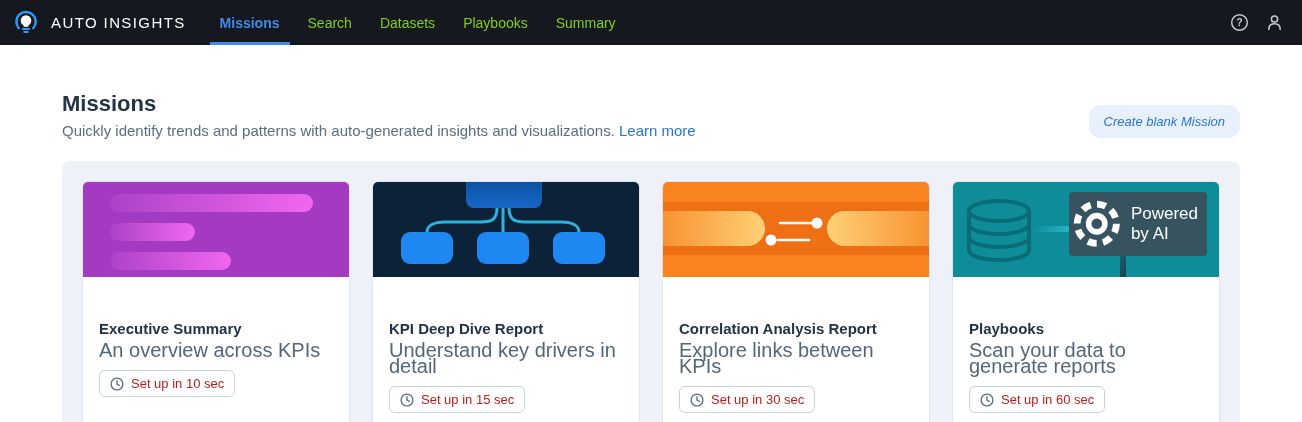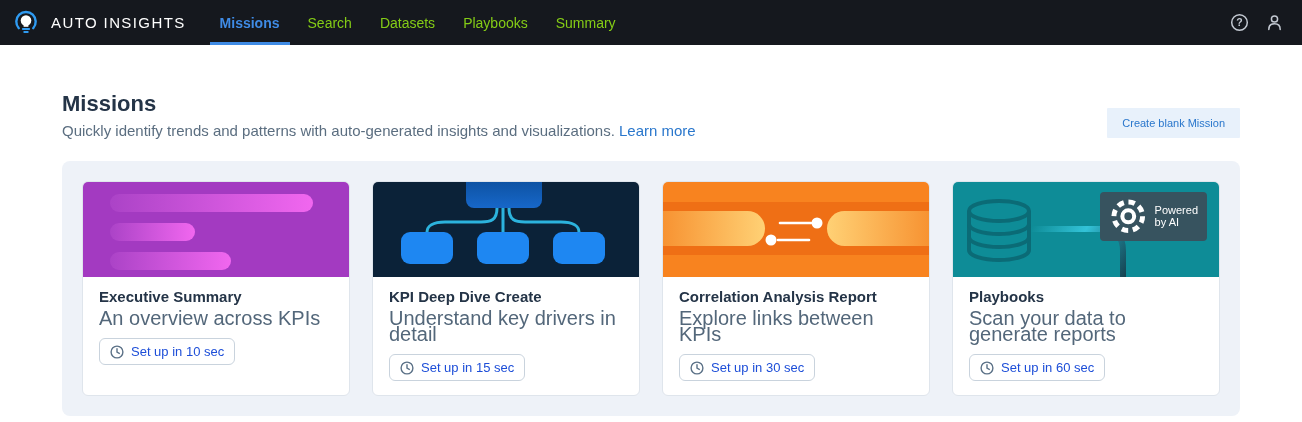--- a/index.html
+++ b/index.html
@@ -16,49 +16,49 @@
   .nav-link.active::after { content: ""; position: absolute; left: -10px; right: -10px; bottom: 0; height: 3px; background: #3f8be5; }
   .nav-right { margin-left: auto; display: flex; align-items: center; gap: 16px; }
   .nav-icon { display: flex; align-items: center; cursor: pointer; }
 
   
   .main { padding: 0 62px; }
   .header-row { display: flex; justify-content: space-between; align-items: flex-end; margin-top: 45px; }
   .page-title { font-size: 22px; font-weight: 700; color: #243447; line-height: 27px; }
   .page-subtitle { font-size: 15px; color: #5b6e80; margin-top: 5px; }
   .learn-more { color: #2a77cc; text-decoration: none; cursor: pointer; }
-  .create-btn { background: #e8f1fb; color: #2a77cc; border: none; border-radius: 1px; font-size: 11px; font-family: "Liberation Sans", sans-serif; padding: 9px 15px; margin-bottom: 1px; cursor: pointer; }
+  .create-btn { background: #e8f1fb; color: #2a77cc; border: none; border-radius: 12px; font-size: 13px; font-family: "Liberation Sans", sans-serif; padding: 9px 15px; margin-bottom: 1px; cursor: pointer; font-style: italic; }
 
   
   .panel { margin-top: 22px; background: #eef2f8; border-radius: 8px; padding: 20px; display: flex; gap: 22px; }
   .card { width: 268px; background: #fff; border: 1px solid #dfe5ec; border-radius: 6px; overflow: hidden; cursor: pointer; }
   .card-art { height: 95px; position: relative; overflow: hidden; }
   .card-art svg { display: block; width: 100%; height: 100%; }
-  .card-body { padding: 11px 16px 14px; }
+  .card-body { padding: 11px 16px 14px; margin-top: 32px; }
   .card-title { font-size: 15px; font-weight: 700; color: #243447; line-height: 17px; }
   .card-desc { font-size: 20px; color: #53677a; margin-top: 5px; line-height: 16px; }
-  .chip { display: inline-flex; align-items: flex-end; gap: 7px; border: 1px solid #c9d3dd; border-radius: 6px; padding: 5px 10px; margin-top: 12px; font-size: 13px; color: #1d4ed8; background: #fff; }
+  .chip { display: inline-flex; align-items: flex-end; gap: 7px; border: 1px solid #c9d3dd; border-radius: 6px; padding: 5px 10px; margin-top: 12px; font-size: 13px; color: #b91c1c; background: #fff; }
 
   
   .art-purple { background: #a33ac1; }
   .art-purple .bar { position: absolute; left: 27px; height: 18px; border-radius: 9px;
     background: linear-gradient(90deg, #ab43c7 0%, #f167ef 100%); }
   .art-purple .bar1 { top: 12px; width: 203px; }
   .art-purple .bar2 { top: 41px; width: 85px; }
   .art-purple .bar3 { top: 70px; width: 121px; }
 
   
   .art-navy { background: #0b2238; }
   
   .art-orange { background: #f8831f; }
   
   .art-teal { background: #0e8c97; }
 
   .ai-badge { position: absolute; top: 10px; right: 12px; background: #37535f; color: #fff;
-    border-radius: 4px; padding: 4px 9px 4px 8px; font-size: 11px; display: flex; align-items: center; gap: 6px; }
+    border-radius: 4px; padding: 4px 9px 4px 0; font-size: 17px; display: flex; align-items: center; gap: 6px; }
 </style>
 </head>
 <body>
 
 <div class="screen">
 
   <div class="navbar">
     <span class="logo">
       <svg width="26" height="26" viewBox="0 0 26 26">
         <path d="M5.8 18.2 A9.7 9.7 0 1 1 20.2 18.2" fill="none" stroke="#2f9bf2" stroke-width="2.4" stroke-linecap="round"></path>
@@ -137,21 +137,21 @@
             <path d="M130 26 V50" fill="none" stroke="#2cb3dd" stroke-width="3"></path>
             <path d="M124 26 C124 38 118 40 108 40 L72 40 C60 40 54 44 54 50" fill="none" stroke="#2cb3dd" stroke-width="3"></path>
             <path d="M136 26 C136 38 142 40 152 40 L188 40 C200 40 206 44 206 50" fill="none" stroke="#2cb3dd" stroke-width="3"></path>
             <rect x="93" y="-9" width="76" height="35" rx="8" fill="url(#g2top)"></rect>
             <rect x="28" y="50" width="52" height="32" rx="9" fill="#1e87f2"></rect>
             <rect x="104" y="50" width="52" height="32" rx="9" fill="#1e87f2"></rect>
             <rect x="180" y="50" width="52" height="32" rx="9" fill="#1e87f2"></rect>
           </svg>
         </div>
         <div class="card-body">
-          <div class="card-title">KPI Deep Dive Create</div>
+          <div class="card-title">KPI Deep Dive Report</div>
           <div class="card-desc">Understand key drivers in detail</div>
           <span class="chip">
             <svg width="14" height="14" viewBox="0 0 14 14">
               <circle cx="7" cy="7" r="5.9" fill="none" stroke="#5b7187" stroke-width="1.4"></circle>
               <path d="M7 3.8 V7.2 L9.3 8.4" fill="none" stroke="#5b7187" stroke-width="1.4" stroke-linecap="round"></path>
             </svg>
             <span>Set up in 15 sec</span>
           </span>
         </div>
       </div>

